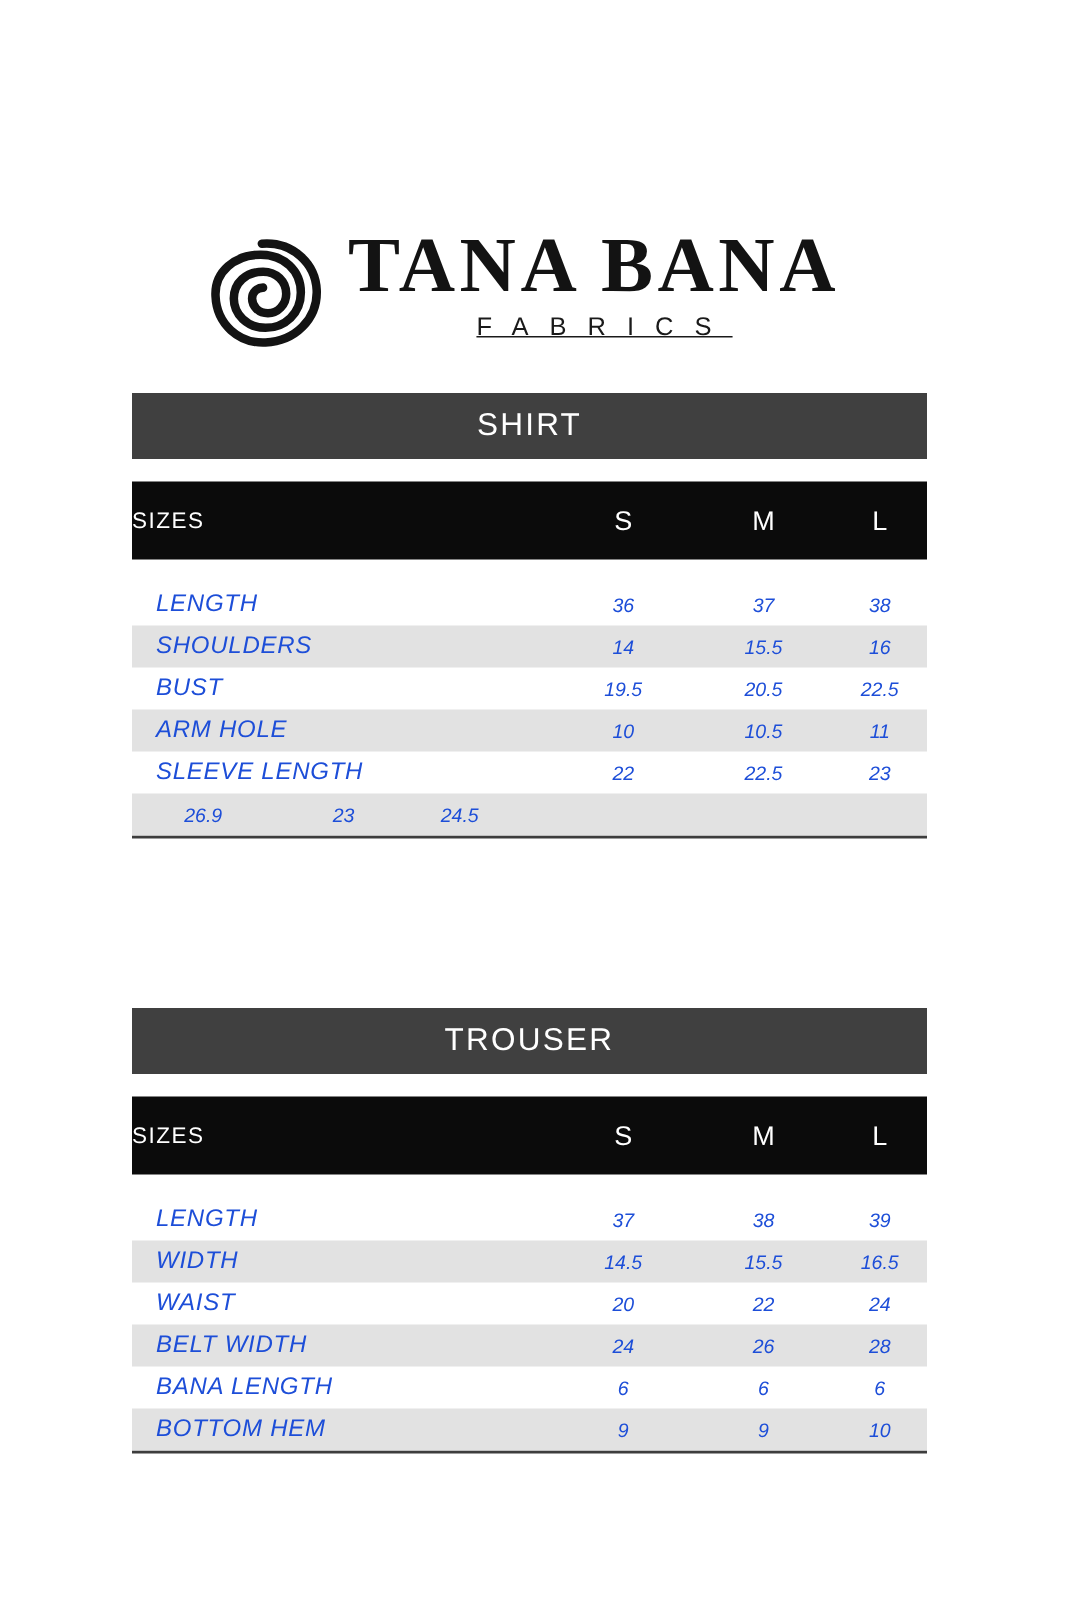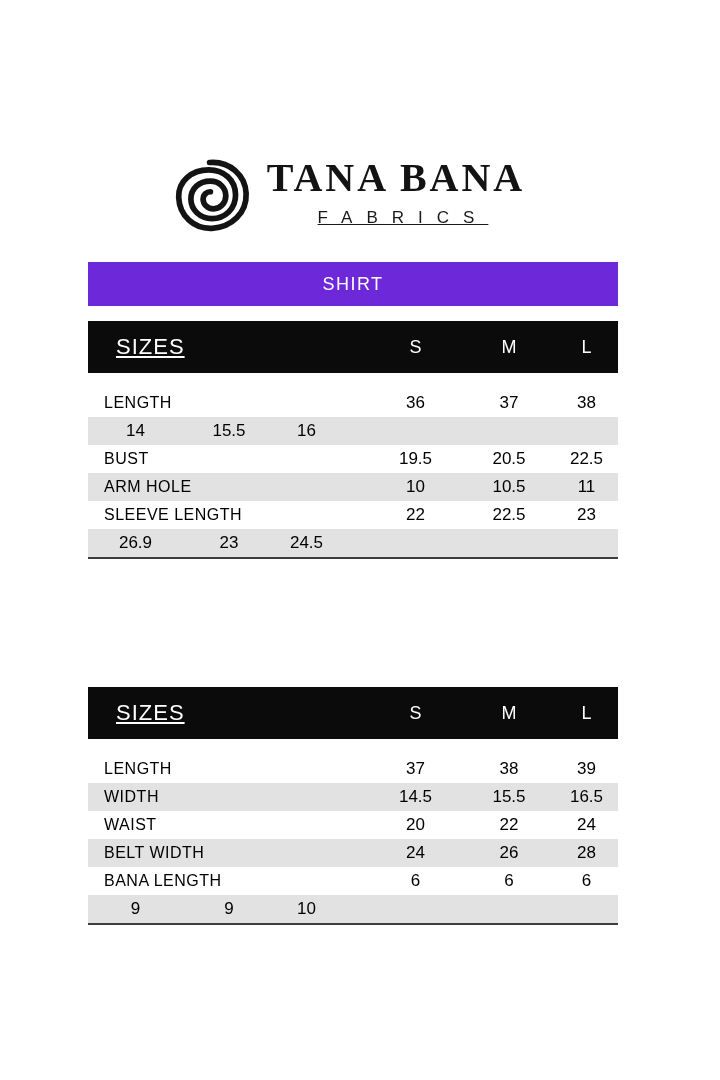--- a/index.html
+++ b/index.html
@@ -33,21 +33,21 @@
     height: 78px;
     margin-top: 6px;
   }
   .logo-text {
     display: flex;
     flex-direction: column;
     align-items: center;
   }
   .brand-name {
     font-family: "Liberation Serif", "DejaVu Serif", serif;
-    font-size: 40px;
+    font-size: 52px;
     line-height: 56px;
     font-weight: bold;
     letter-spacing: 3px;
     color: #131313;
     white-space: nowrap;
   }
   .brand-subtitle {
     font-size: 17px;
     letter-spacing: 14px;
     text-indent: 14px;
@@ -62,72 +62,72 @@
   .section {
     position: absolute;
     left: 88px;
     width: 530px;
   }
   .section.shirt   { top: 262px; }
   .section.trouser { top: 672px; }
 
   .title-bar {
     height: 44px;
-    background: #6d28d9;
+    background: #404040;
     color: #ffffff;
     display: flex;
     align-items: center;
     justify-content: center;
-    font-size: 18px;
+    font-size: 21px;
     letter-spacing: 1.5px;
     font-weight: 500;
   }
   .sizes-bar {
     margin-top: 15px;
     height: 52px;
     background: #0b0b0b;
     color: #ffffff;
     display: flex;
     align-items: center;
     font-weight: 500;
   }
   .sizes-bar .label-cell {
     flex: 1;
-    padding-left: 28px;
-    font-size: 22px;
+    padding-left: 0;
+    font-size: 15px;
     letter-spacing: 1px;
-    text-decoration: underline;
   }
   .col-cell {
     width: 95px;
     text-align: center;
     flex: none;
   }
   .col-cell.col-m { width: 92px; }
   .col-cell.col-l { width: 63px; }
   .sizes-bar .col-cell { font-size: 18px; }
 
   .rows {
     margin-top: 16px;
     border-bottom: 2px solid #3d3d3d;
   }
   .row {
     height: 28px;
     display: flex;
     align-items: center;
-    color: #000000;
+    color: #1d4ed8;
+    font-style: italic;
   }
   .row:nth-child(even) { background: #e2e2e2; }
   .row .label-cell {
     flex: 1;
     padding-left: 16px;
     font-size: 16px;
     letter-spacing: 0.5px;
   }
-  .row .col-cell { font-size: 17px; }
+  .row .col-cell { font-size: 13px; }
 </style>
 </head>
 <body>
 
 <div class="page">
 
   <div class="logo">
     <svg class="logo-icon" viewBox="0 0 100 96" fill="none" xmlns="http://www.w3.org/2000/svg">
       <path d="M 47 8
                C 72 6 91 24 92 46
@@ -160,20 +160,21 @@
       <span class="col-cell col-l">L</span>
     </div>
     <div class="rows">
       <div class="row">
         <span class="label-cell">LENGTH</span>
         <span class="col-cell col-s">36</span>
         <span class="col-cell col-m">37</span>
         <span class="col-cell col-l">38</span>
       </div>
       <div class="row">
+        <span class="label-cell">SHOULDERS</span>
         <span class="col-cell col-s">14</span>
         <span class="col-cell col-m">15.5</span>
         <span class="col-cell col-l">16</span>
       </div>
       <div class="row">
         <span class="label-cell">BUST</span>
         <span class="col-cell col-s">19.5</span>
         <span class="col-cell col-m">20.5</span>
         <span class="col-cell col-l">22.5</span>
       </div>
@@ -191,20 +192,23 @@
       </div>
       <div class="row">
         <span class="col-cell col-s">26.9</span>
         <span class="col-cell col-m">23</span>
         <span class="col-cell col-l">24.5</span>
       </div>
     </div>
   </div>
 
   <div class="section trouser">
+    <div class="title-bar">
+      <span>TROUSER</span>
+    </div>
     <div class="sizes-bar">
       <span class="label-cell">SIZES</span>
       <span class="col-cell col-s">S</span>
       <span class="col-cell col-m">M</span>
       <span class="col-cell col-l">L</span>
     </div>
     <div class="rows">
       <div class="row">
         <span class="label-cell">LENGTH</span>
         <span class="col-cell col-s">37</span>
@@ -229,20 +233,21 @@
         <span class="col-cell col-m">26</span>
         <span class="col-cell col-l">28</span>
       </div>
       <div class="row">
         <span class="label-cell">BANA LENGTH</span>
         <span class="col-cell col-s">6</span>
         <span class="col-cell col-m">6</span>
         <span class="col-cell col-l">6</span>
       </div>
       <div class="row">
+        <span class="label-cell">BOTTOM HEM</span>
         <span class="col-cell col-s">9</span>
         <span class="col-cell col-m">9</span>
         <span class="col-cell col-l">10</span>
       </div>
     </div>
   </div>
 
 </div>
 
 </body></html>

